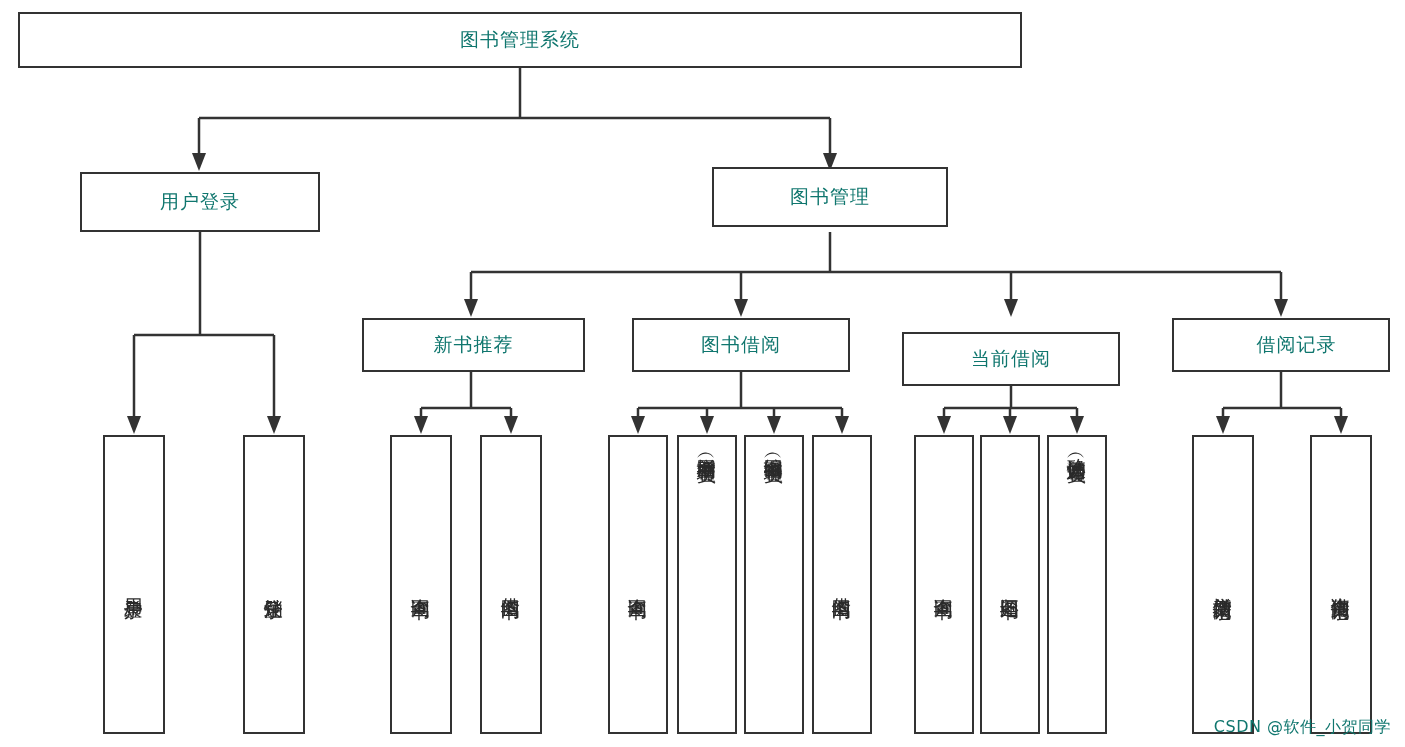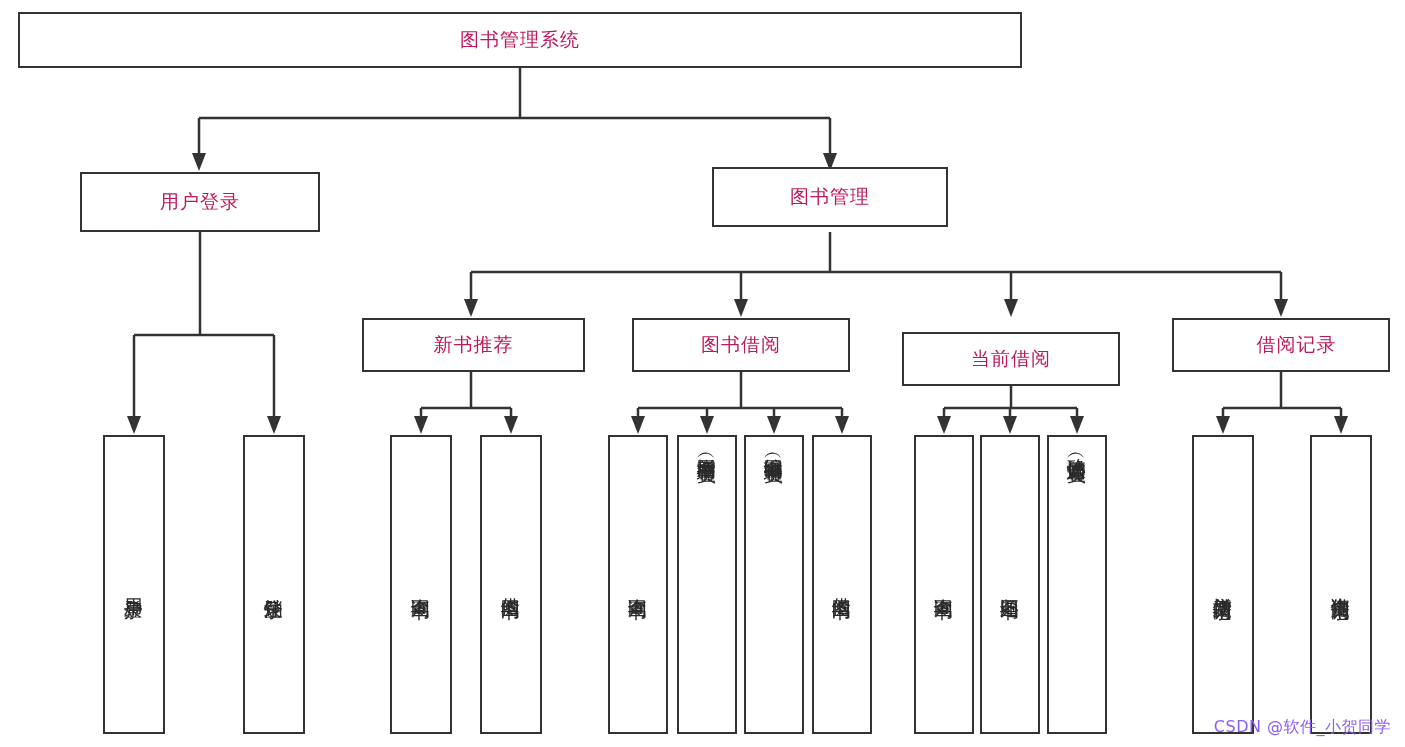--- a/index.html
+++ b/index.html
@@ -29,21 +29,21 @@
     box-sizing: border-box;
     border: 2px solid #333333;
     background: #ffffff;
     display: flex;
     align-items: center;
     justify-content: center;
     overflow: hidden;
   }
   .node.horizontal {
     font-size: 19px;
-    color: #be185d;
+    color: #0f766e;
     letter-spacing: 1px;
   }
   .node.vertical {
     align-items: flex-start;
     justify-content: center;
     padding-top: 6px;
   }
   .node.vertical.centered {
     align-items: center;
     padding-top: 0;
@@ -58,21 +58,21 @@
     white-space: nowrap;
   }
   .hlabel {
     white-space: nowrap;
   }
   #watermark {
     position: absolute;
     right: 14px;
     bottom: 9px;
     font-size: 16px;
-    color: #8b5cf6;
+    color: #0f766e;
     letter-spacing: 0.5px;
     white-space: nowrap;
     pointer-events: none;
   }
 </style>
 </head>
 <body>
 
 <div id="stage">
   <svg id="wires" viewBox="0 0 1405 747" xmlns="http://www.w3.org/2000/svg">

